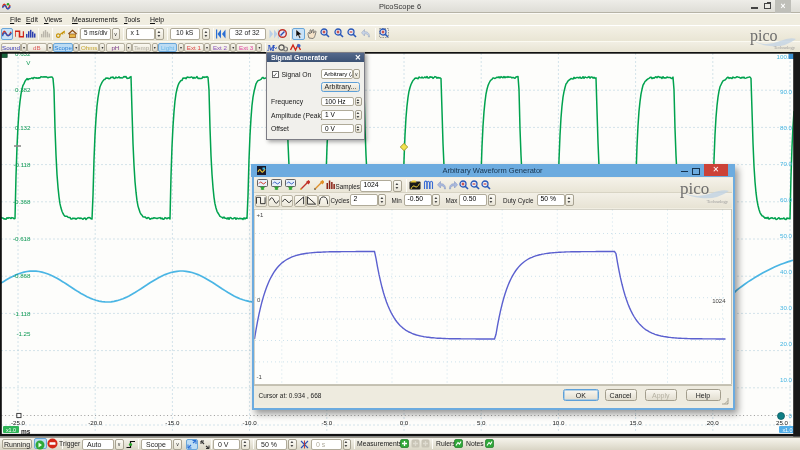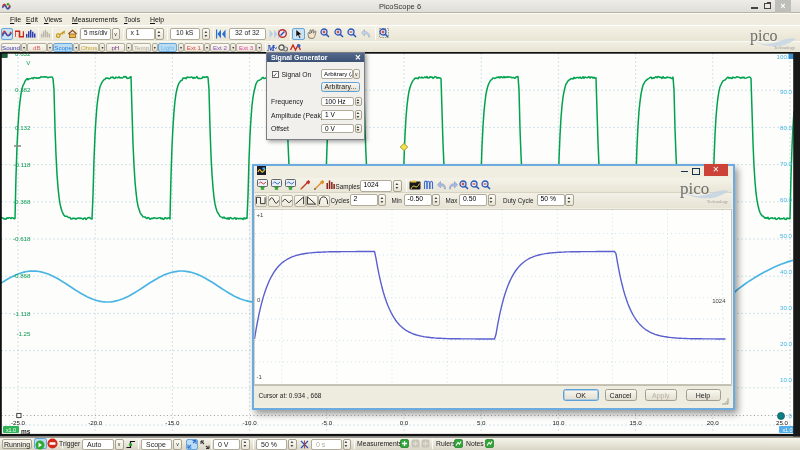--- a/index.html
+++ b/index.html
@@ -375,20 +375,21 @@
     </svg>
   </div>
 <div class="sblbl" style="left:466px;top:440px;font-size:6.8px">Notes</div>
 <div class="abs" style="left:485px;top:439px">
     <svg width="9" height="9" viewBox="0 0 9 9">
       <rect x="0.5" y="0.5" width="8" height="8" rx="1.5" fill="#2fa838" stroke="#1d7a28" stroke-width="0.7"></rect>
       <path d="M2,6.5 L4,3.5 L5.5,5 L7,2.5" stroke="#fff" stroke-width="1.1" fill="none"></path>
     </svg>
   </div>
 <div class="abs" id="awg">
+<div class="abs" id="awgtitle">Arbitrary Waveform Generator</div>
 <svg class="abs" style="left:3.0px;top:-0.5px" width="9" height="9" viewBox="0 0 9 9">
       <rect width="9" height="9" fill="#1a1a2a"></rect>
       <path d="M1,6 Q2.5,2 4,5 Q5.5,8 8,3" stroke="#e8c838" stroke-width="1.2" fill="none"></path>
       <rect x="5.5" y="1.5" width="2.5" height="2" fill="#38b8e8"></rect>
     </svg>
 <div class="abs" style="left:427.0px;top:4.5px;width:7px;height:1.6px;background:#16334e"></div>
 <div class="abs" style="left:438.5px;top:1.5px;width:8px;height:7px;border:1.2px solid #16334e"></div>
 <div class="abs" style="left:450.0px;top:-2.3000000000000114px;width:24.5px;height:12.2px;background:#cc4237;color:#fff;font-size:8px;text-align:center;line-height:11.5px">✕</div>
 <div class="abs" style="left:0;top:11.5px;width:478px;height:15px;background:linear-gradient(#f5f2e9,#e9e5d6);border-bottom:1px solid #d8d4c4"></div>
 <div class="abs" style="left:0;top:27.0px;width:478px;height:15px;background:linear-gradient(#f3f0e7,#e7e3d4)"></div>

